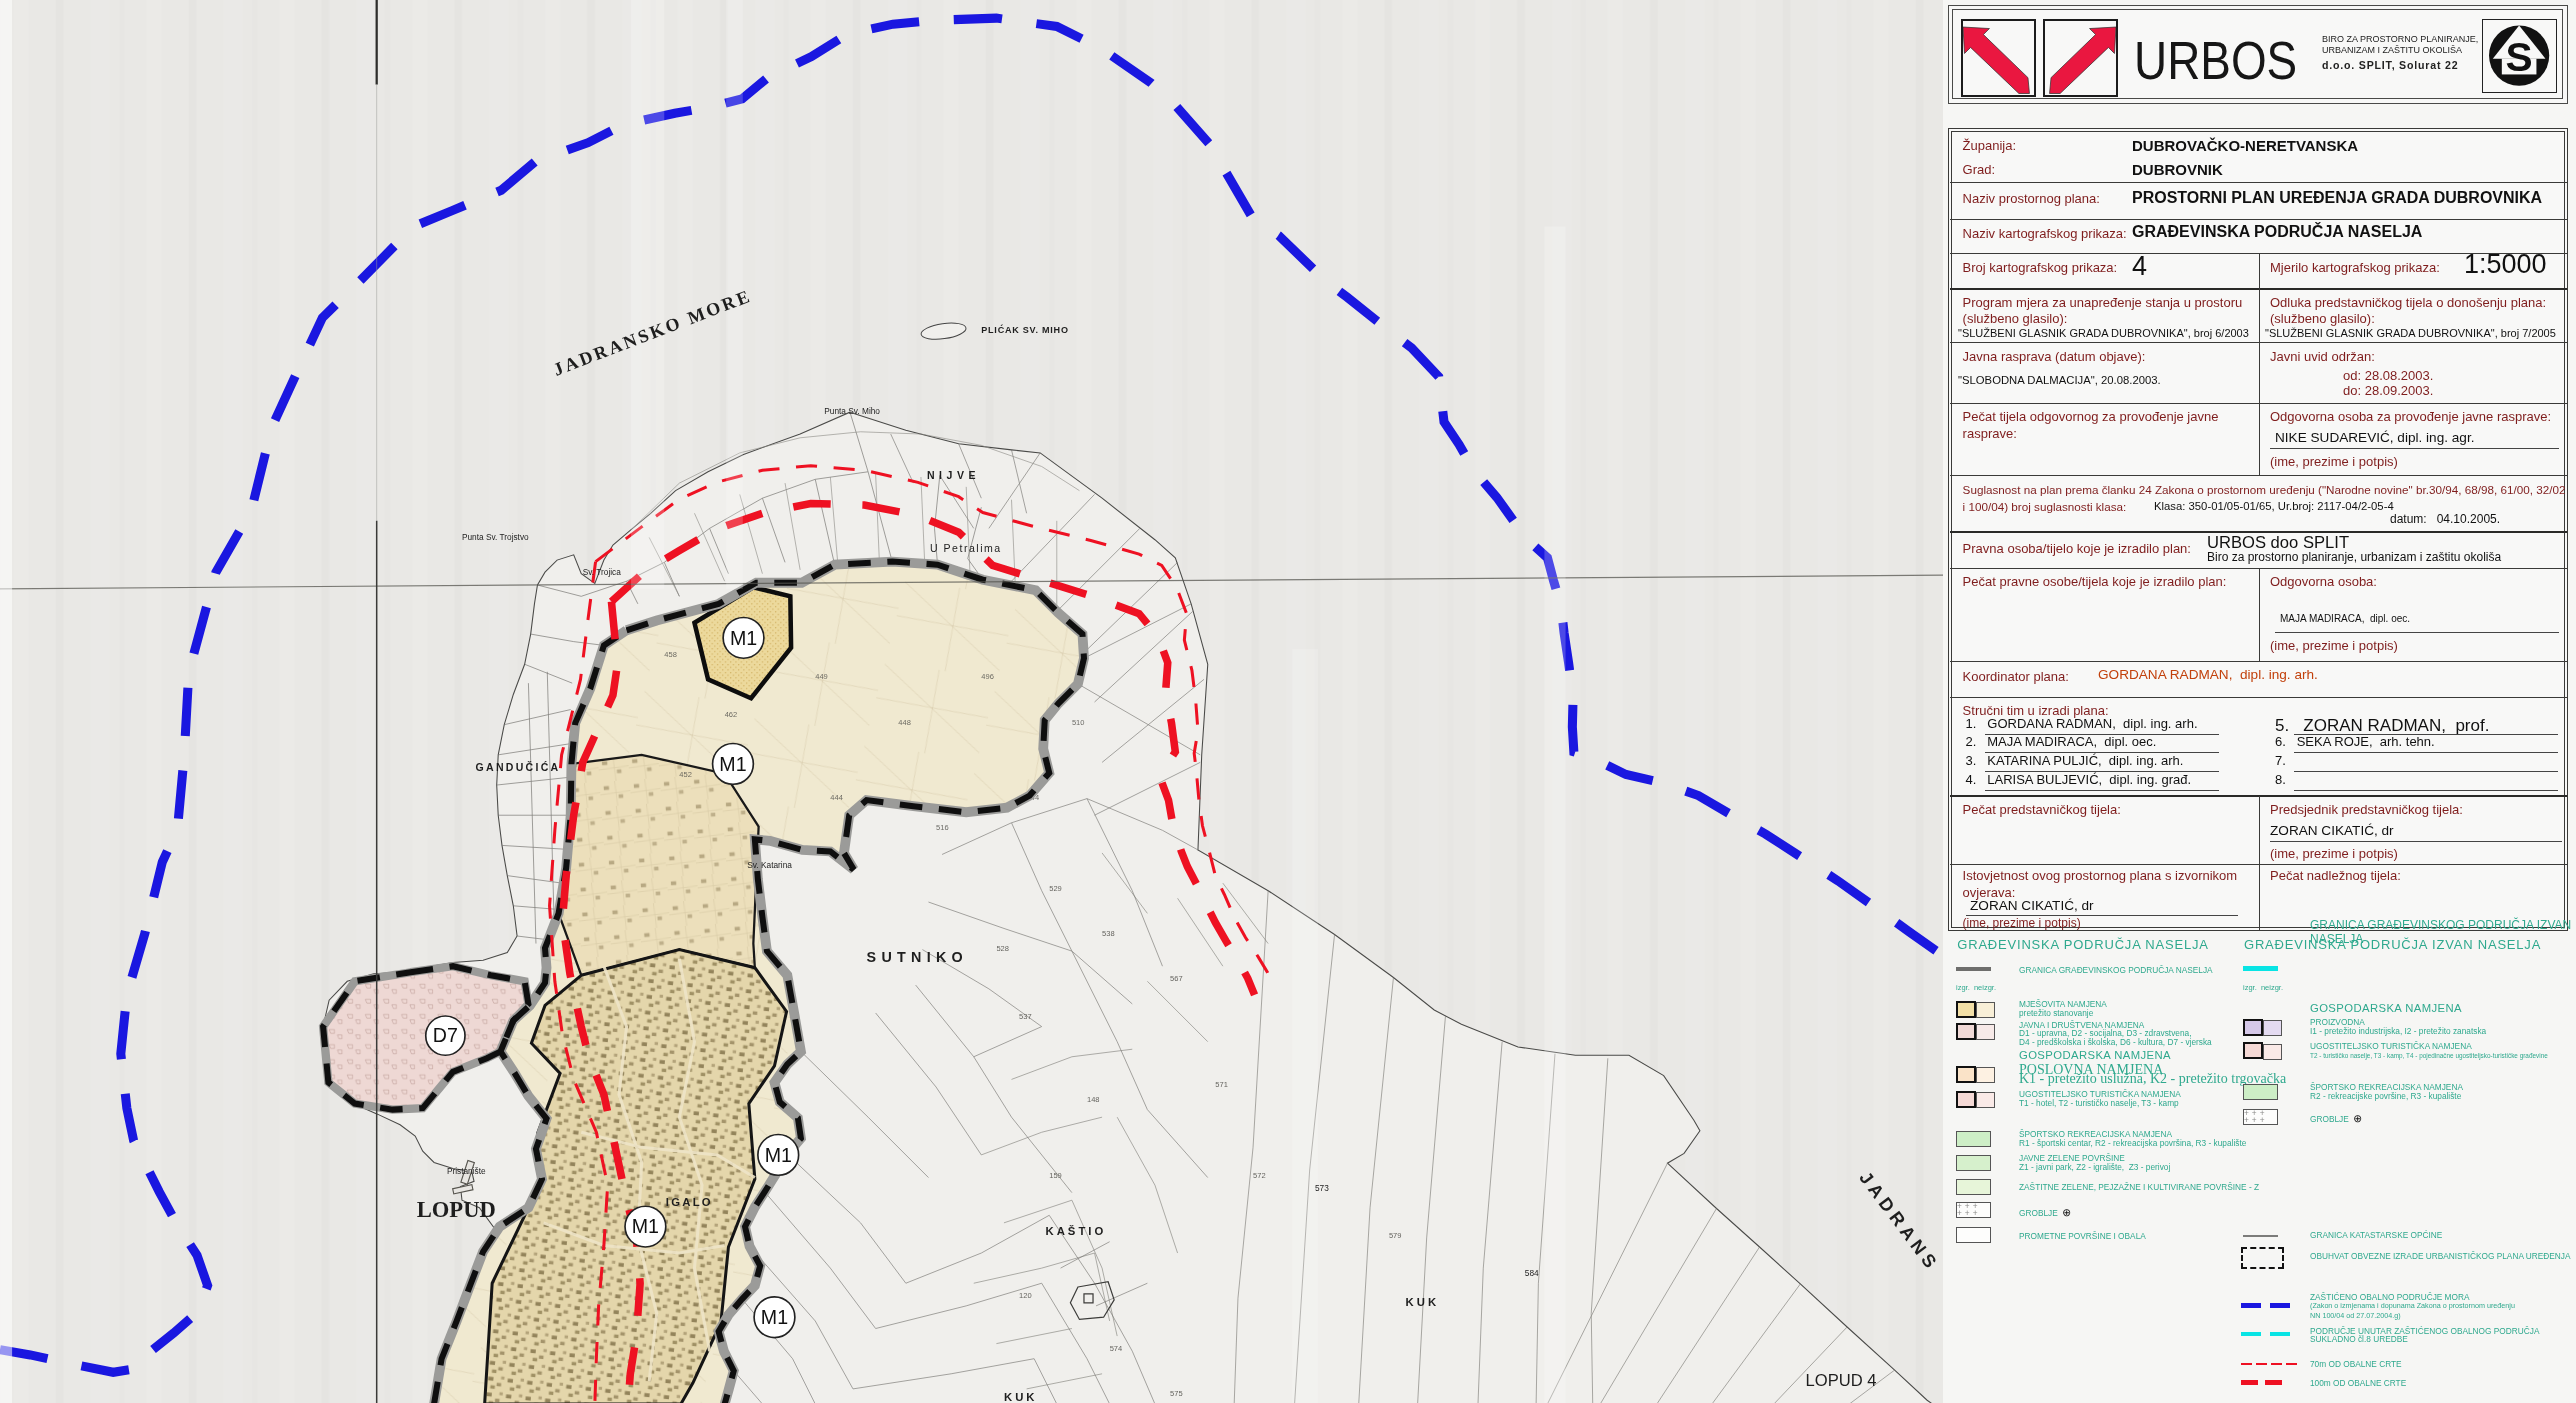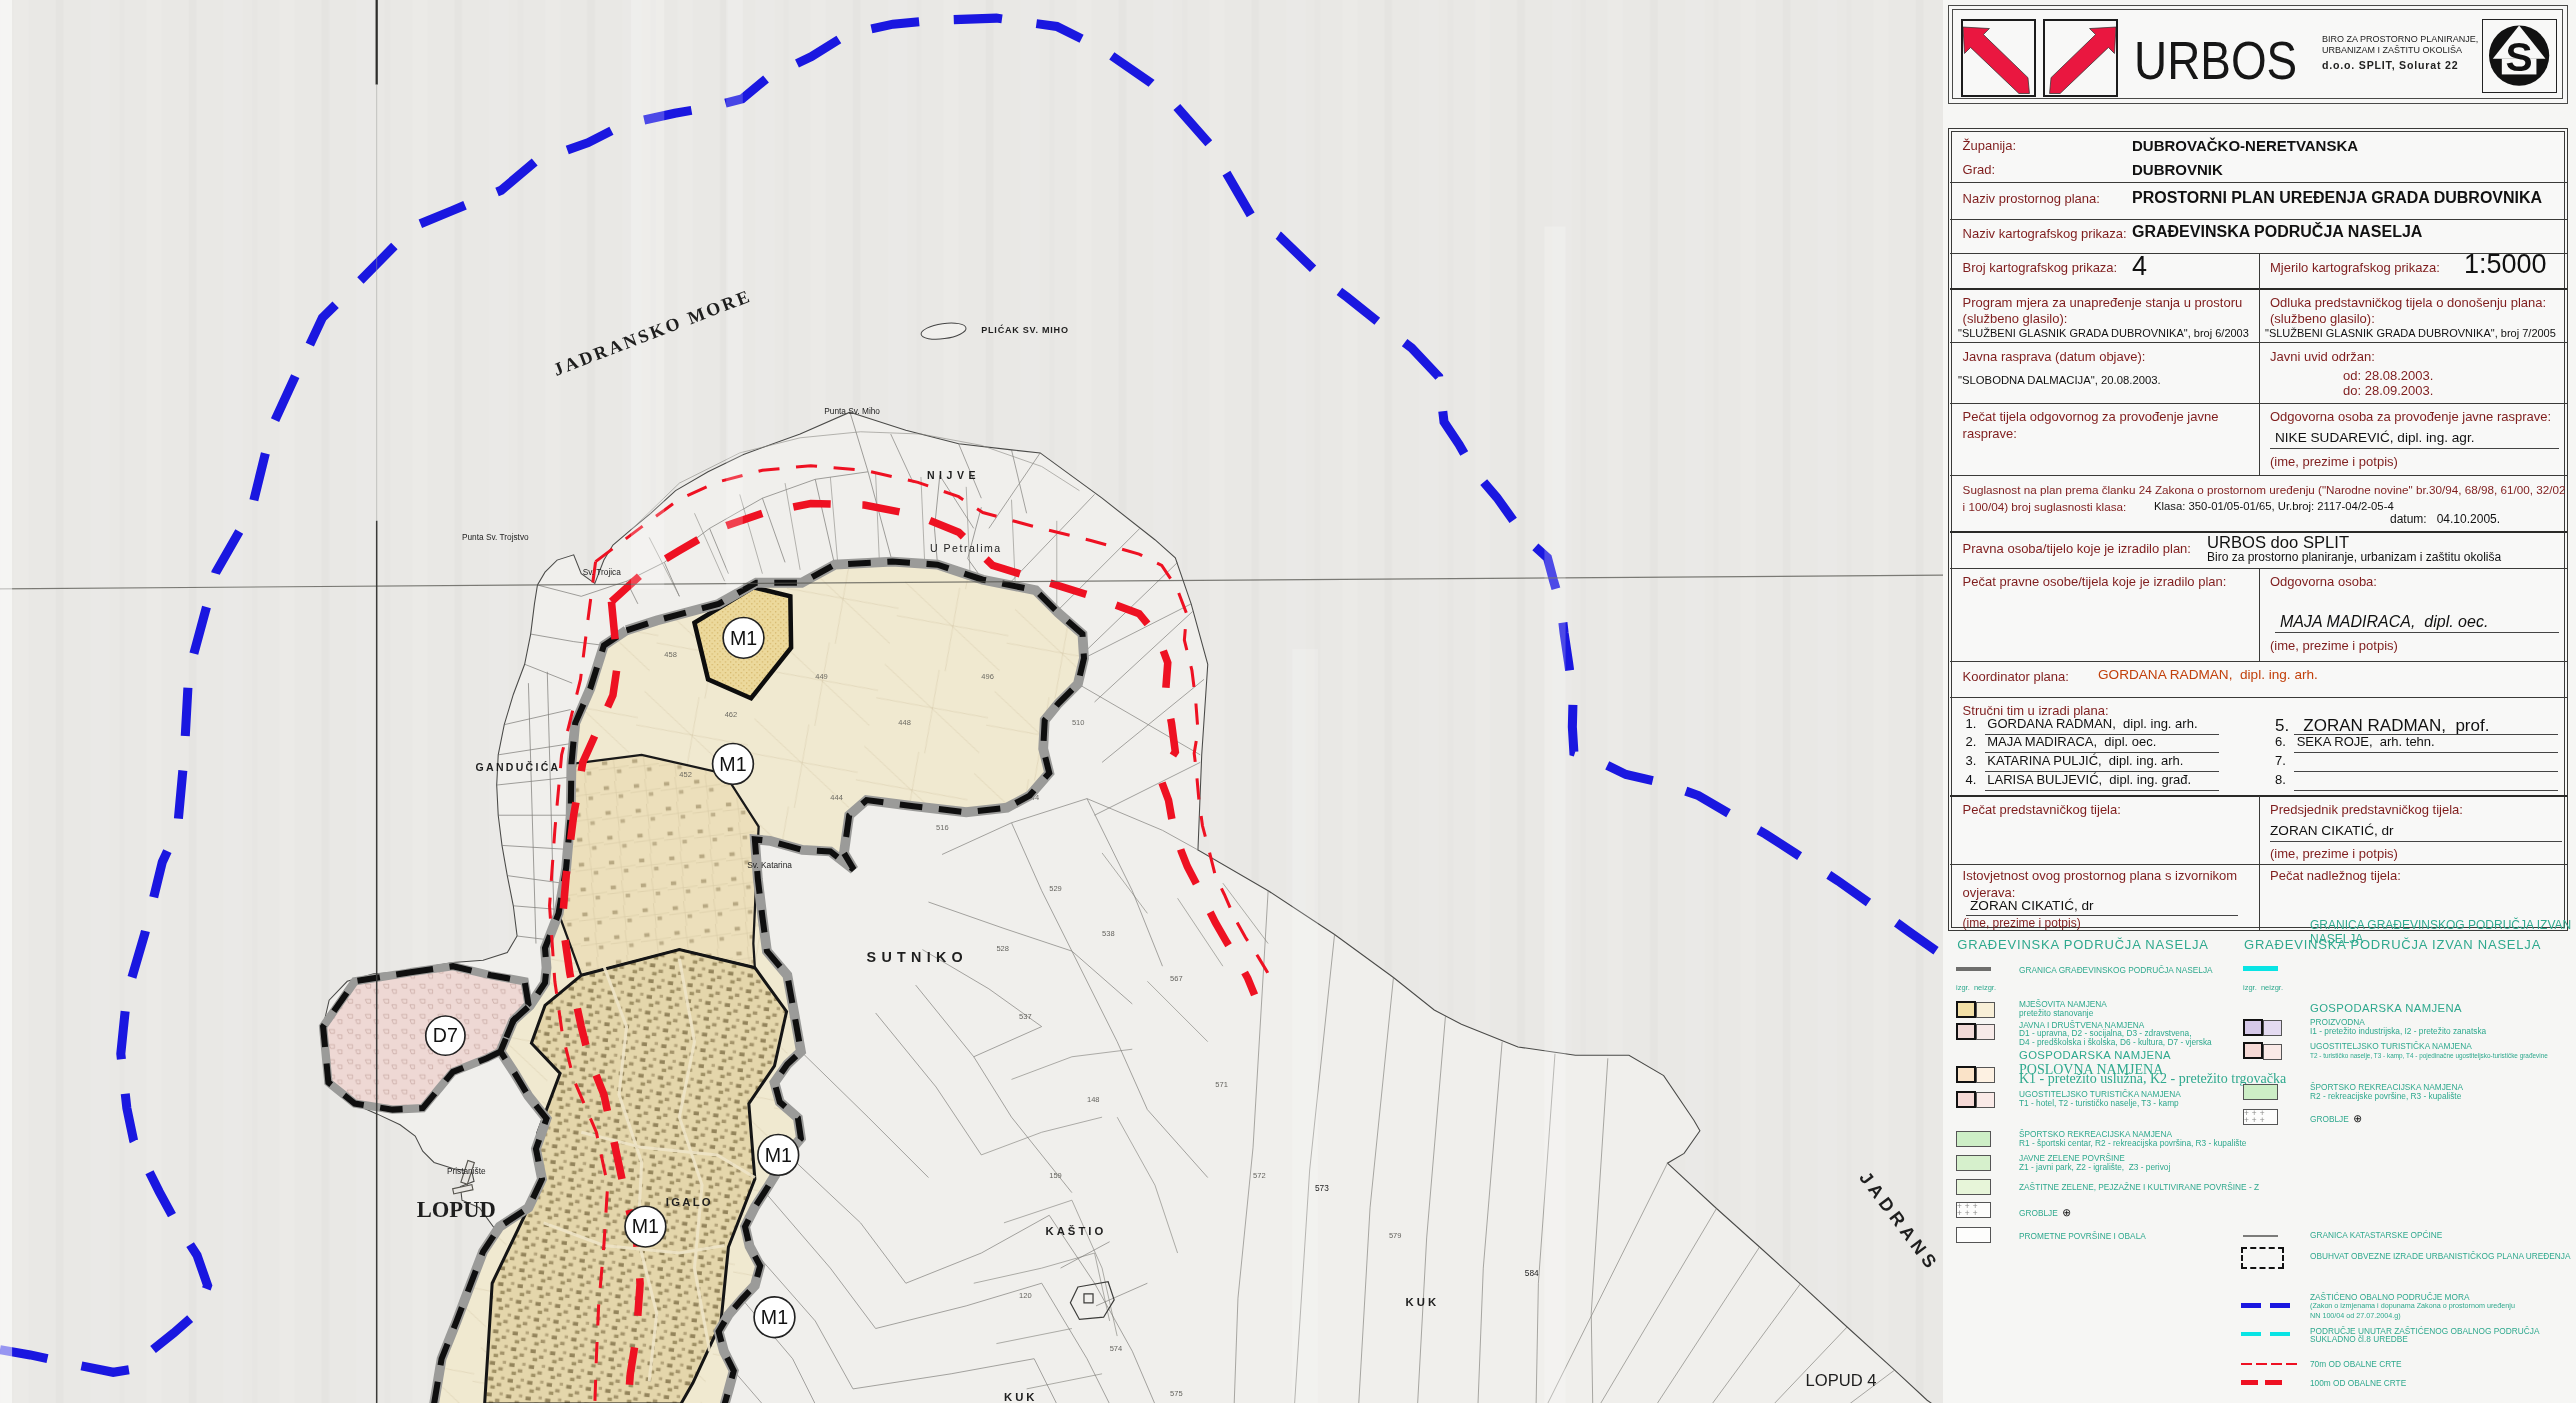--- a/index.html
+++ b/index.html
@@ -326,21 +326,21 @@
 <div class="ab lbl" style="left:19.6px;top:500px;font-size:11.7px;">i 100/04) broj suglasnosti klasa:</div>
 <div class="ab" style="left:211px;top:500px;font-size:11.3px;color:#111;white-space:nowrap;">Klasa: 350-01/05-01/65, Ur.broj: 2117-04/2-05-4</div>
 <div class="ab" style="left:447px;top:512px;font-size:12px;color:#111;">datum:&nbsp;&nbsp; 04.10.2005.</div>
 
 <div class="ab lbl" style="left:19.6px;top:541px;">Pravna osoba/tijelo koje je izradilo plan:</div>
 <div class="ab" style="left:264px;top:533px;font-size:16.6px;color:#111;">URBOS doo SPLIT</div>
 <div class="ab" style="left:264px;top:550px;font-size:12px;color:#111;">Biro za prostorno planiranje, urbanizam i zaštitu okoliša</div>
 
 <div class="ab lbl" style="left:19.6px;top:574px;">Pečat pravne osobe/tijela koje je izradilo plan:</div>
 <div class="ab lbl" style="left:327px;top:574px;">Odgovorna osoba:</div>
-<div class="ab" style="left:337px;top:613px;font-size:16px;color:#111;font-style:italic;">MAJA MADIRACA,&nbsp; dipl. oec.</div>
+<div class="ab" style="left:337px;top:613px;font-size:10px;color:#111;">MAJA MADIRACA,&nbsp; dipl. oec.</div>
 <div class="ab" style="left:332px;top:632px;width:284px;height:0.8px;background:#444;"></div>
 <div class="ab lbl" style="left:327px;top:638px;">(ime, prezime i potpis)</div>
 
 <div class="ab lbl" style="left:19.6px;top:669px;">Koordinator plana:</div>
 <div class="ab" style="left:155px;top:667px;font-size:13.6px;color:#c2410c;">GORDANA RADMAN,&nbsp; dipl. ing. arh.</div>
 
 <div class="ab lbl" style="left:19.6px;top:703px;">Stručni tim u izradi plana:</div>
 <div class="ab" style="left:22.6px;top:716px;font-size:13px;color:#111;">1.&nbsp;&nbsp;&nbsp;GORDANA RADMAN,&nbsp; dipl. ing. arh.</div>
 <div class="ab" style="left:42px;top:734px;width:234px;height:0.8px;background:#444;"></div>
 <div class="ab" style="left:22.6px;top:734px;font-size:13px;color:#111;">2.&nbsp;&nbsp;&nbsp;MAJA MADIRACA,&nbsp; dipl. oec.</div>

